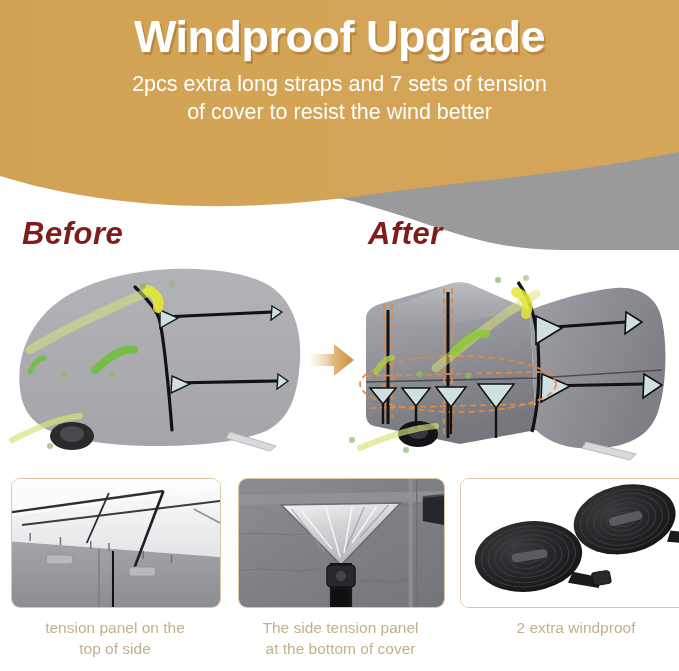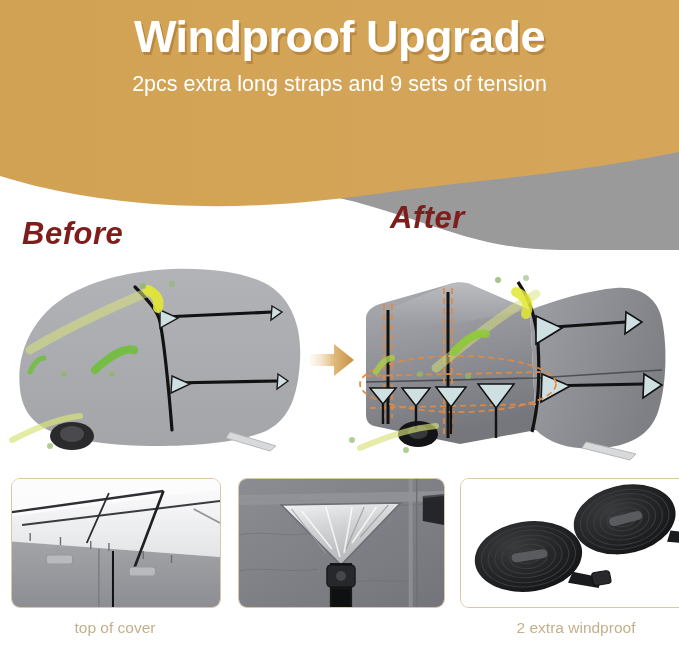--- a/index.html
+++ b/index.html
@@ -27,21 +27,21 @@
     color:#ffffff;
   }
   .subtitle div{white-space:nowrap;}
 
   
   .ba-label{
     position:absolute;font-size:31px;font-weight:bold;font-style:italic;
     color:#7f1d1d;letter-spacing:0.5px;
   }
   .lbl-before{left:22px;top:216px;}
-  .lbl-after{left:368px;top:200px;margin-left:22px;}
+  .lbl-after{left:368px;top:216px;}
 
   .rv{position:absolute;}
   .rv-before{left:0px;top:250px;}
   .rv-after{left:340px;top:248px;}
   .arrow{position:absolute;left:308px;top:340px;}
 
   
   .cards{position:absolute;left:0;top:478px;width:679px;height:193px;}
   .card{
     position:absolute;top:0;width:208px;
@@ -86,21 +86,22 @@
 
       <path d="M0,0 L679,0 L679,152
                C560,176 470,180 390,192
                C320,202 250,209 170,205
                C100,201 45,190 0,176 Z" fill="url(#goldGrad)"></path>
     </svg>
 
     <div class="header-text">
       <div class="title">Windproof Upgrade</div>
       <div class="subtitle">
-        <div>2pcs extra long straps and 9 sets of tension</div>
+        <div>2pcs extra long straps and 7 sets of tension</div>
+        <div>of cover to resist the wind better</div>
       </div>
     </div>
   </div>
 
   <div class="ba-label lbl-before">Before</div>
   <div class="ba-label lbl-after">After</div>
 
   <svg class="rv rv-before" width="320" height="215" viewBox="0 0 320 215">
     <defs>
       <linearGradient id="bGray" x1="0" y1="0" x2="0" y2="1">
@@ -271,21 +272,22 @@
           </g>
 
           <rect x="34" y="76" width="26" height="9" rx="2.5" fill="#B8BABE" stroke="#95979B" stroke-width="1"></rect>
           <rect x="116" y="88" width="26" height="9" rx="2.5" fill="#B8BABE" stroke="#95979B" stroke-width="1"></rect>
 
           <path d="M86,70 L86,128" stroke="#7A7C80" stroke-width="1.4" fill="none"></path>
           <path d="M100,72 L100,128" stroke="#101113" stroke-width="2" fill="none"></path>
         </svg>
       </div>
       <div class="caption">
-        <div>top of cover</div>
+        <div>tension panel on the</div>
+        <div>top of side</div>
       </div>
     </div>
 
     <div class="card card-2">
       <div class="photo">
         <svg width="100%" height="100%" viewBox="0 0 203 128" preserveAspectRatio="none">
           <defs>
             <linearGradient id="p2fab" x1="0" y1="0" x2="1" y2="1">
               <stop offset="0" stop-color="#8B8D92"></stop>
               <stop offset="0.5" stop-color="#7E8085"></stop>
@@ -327,20 +329,24 @@
           </g>
 
           <rect x="90" y="84" width="22" height="44" fill="#17181A"></rect>
           <rect x="87" y="86" width="28" height="22" rx="4" fill="#26282B" stroke="#0D0E10" stroke-width="1"></rect>
           <circle cx="101" cy="97" r="5" fill="#44464A"></circle>
           <rect x="92" y="110" width="18" height="18" fill="#0F1012"></rect>
 
           <path d="M182,18 L203,16 L203,46 L182,42 Z" fill="#1C1D20" opacity="0.9"></path>
           <path d="M182,18 L203,16" stroke="#4A4C50" stroke-width="2" fill="none"></path>
         </svg>
+      </div>
+      <div class="caption">
+        <div>The side tension panel</div>
+        <div>at the bottom of cover</div>
       </div>
     </div>
 
     <div class="card card-3">
       <div class="photo">
         <svg width="100%" height="100%" viewBox="0 0 206 128" preserveAspectRatio="none">
           <defs>
             <radialGradient id="coilG" cx="0.38" cy="0.32" r="0.85">
               <stop offset="0" stop-color="#3A3B3D"></stop>
               <stop offset="0.55" stop-color="#222325"></stop>

